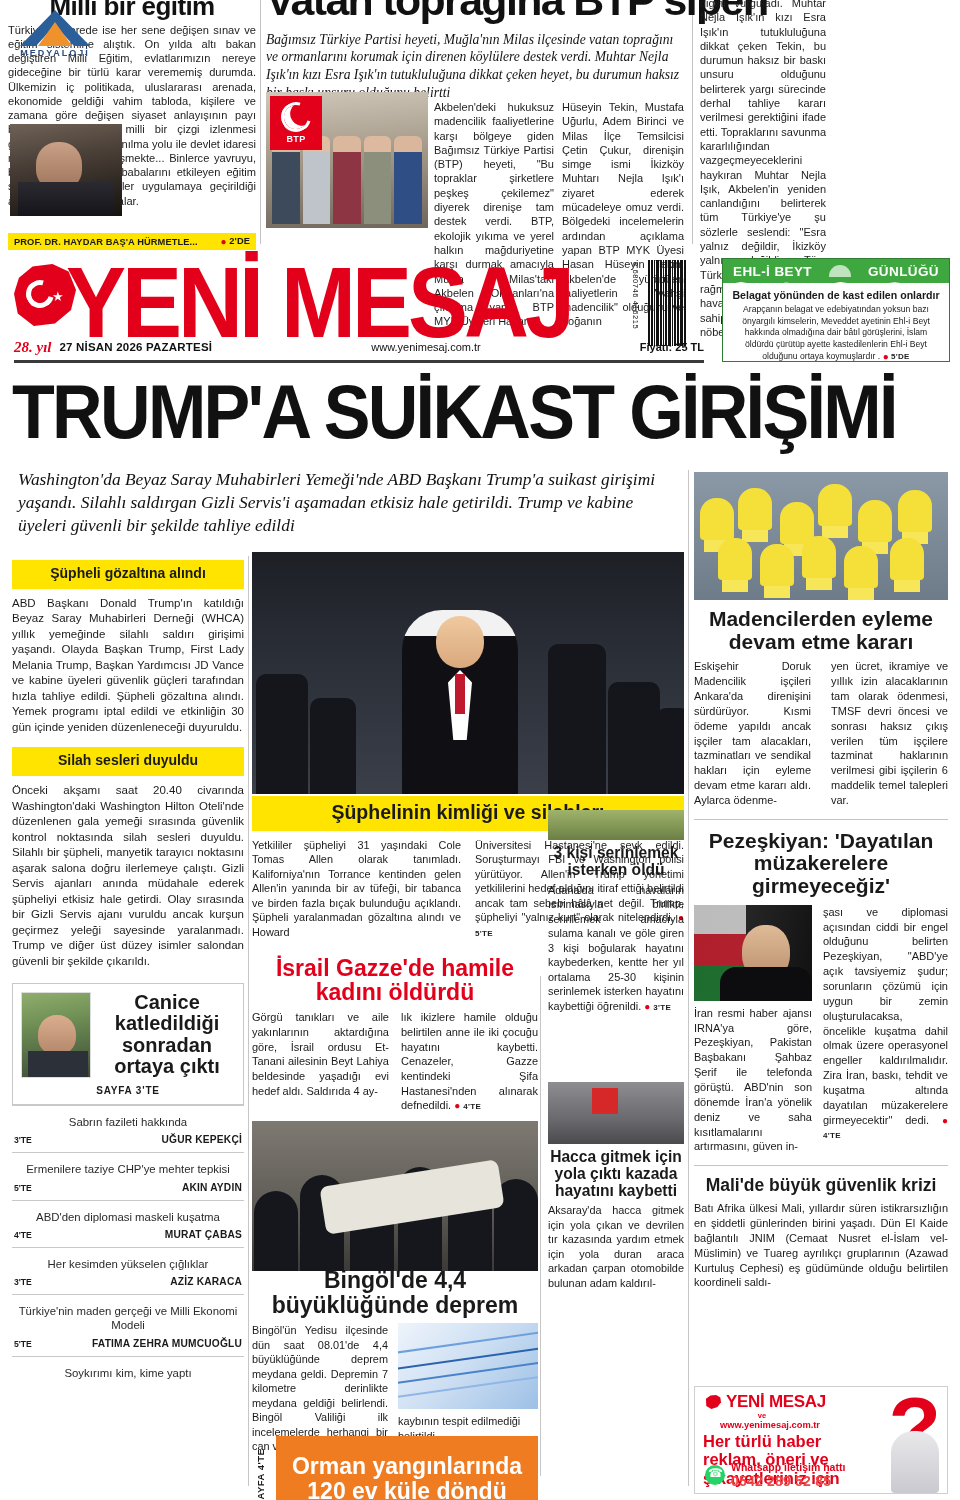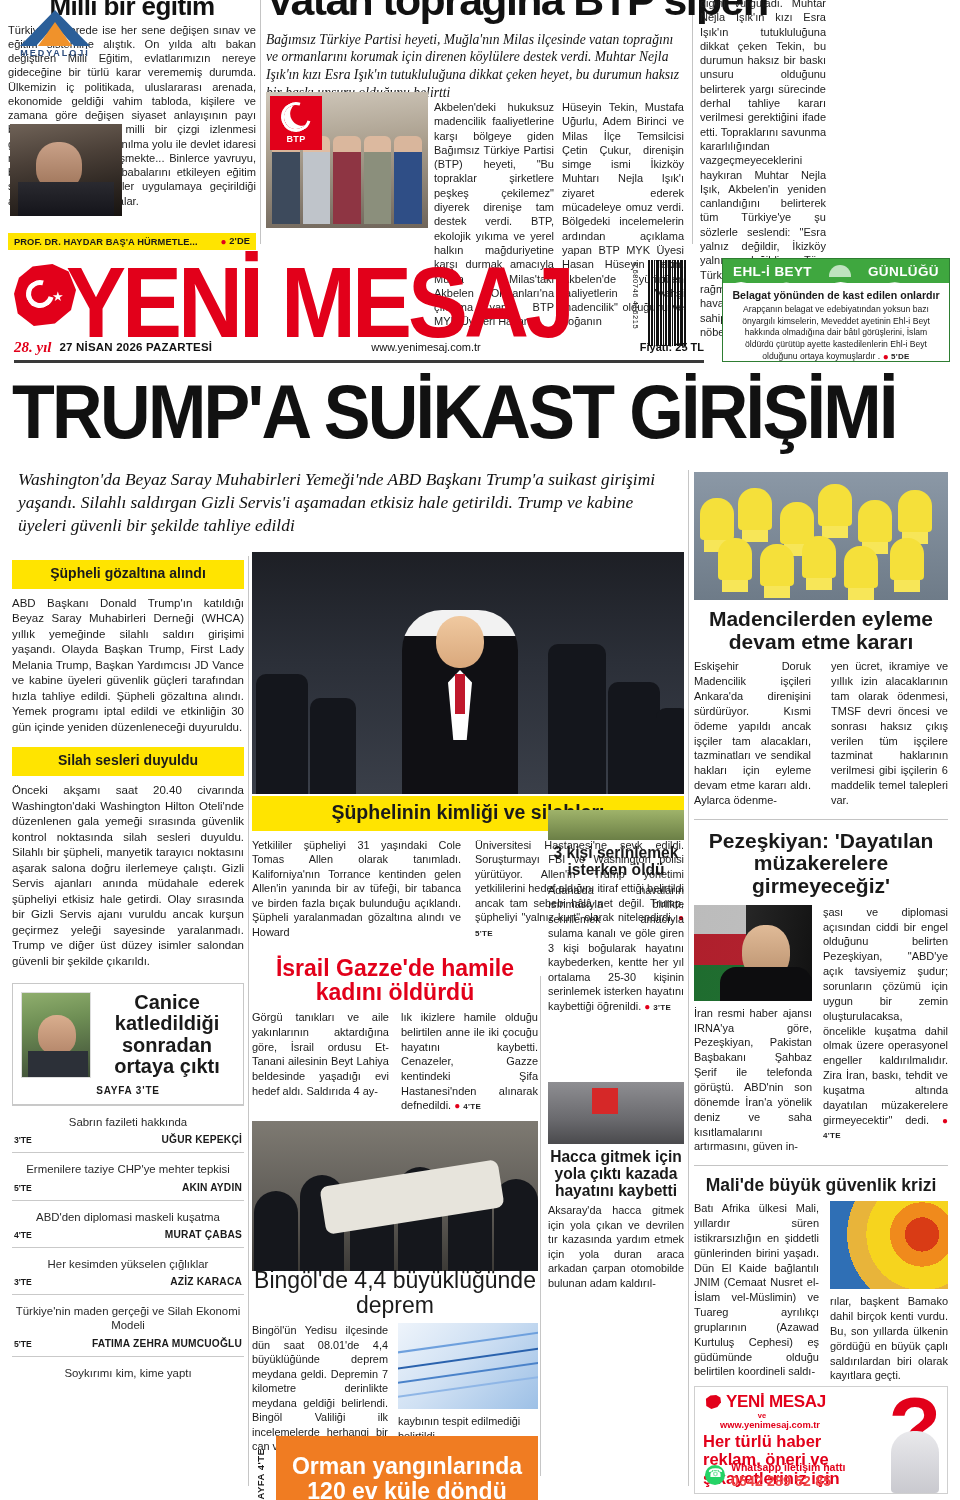--- a/index.html
+++ b/index.html
@@ -252,21 +252,21 @@
     width:136px; height:62px; overflow:hidden;
     background:linear-gradient(180deg,#8e8e92 0%,#6a6a6e 60%,#4a4a4d 100%); position:relative;
   }
   .rcol-in2 .topimg::before{
     content:""; position:absolute; left:44px; top:6px; width:26px; height:26px; background:#d62828;
   }
   .rcol-in2 h3 { font-size:15.6px; font-weight:bold; text-align:center; line-height:1.08; margin-top:5px;}
   .rcol-in2 p { font-size:10.9px; line-height:1.33; text-align:justify; margin-top:4px;}
 
   .sec-bingol { position:absolute; left:0; top:716px; width:286px; }
-  .sec-bingol h2 { font-size:23px; font-weight:normal; text-align:center; line-height:1.07; }
+  .sec-bingol h2 { font-size:23px; font-weight:bold; text-align:center; line-height:1.07; }
   .sec-bingol .wrap { display:flex; gap:10px; margin-top:6px; }
   .sec-bingol .wrap p { flex:1; font-size:10.9px; line-height:1.33; text-align:justify; }
   .sec-bingol .fig { width:140px; flex:none; }
   .sec-bingol .fig .img {
     width:140px; height:86px; background:linear-gradient(135deg,#eef4fb 0%,#cfe0f3 45%,#9dc0e6 100%); position:relative; overflow:hidden;
   }
   .sec-bingol .fig .img::before{
     content:""; position:absolute; left:-10px; top:34px; width:170px; height:2px; background:#2a62ad; transform:rotate(-8deg);
     box-shadow: 0 14px 0 #4a82c9, 0 -16px 0 #6ea0dd, 0 28px 0 #8fb6e6;
   }
@@ -501,21 +501,21 @@
         </div>
       </div>
       <div class="oped">
         <div class="t">Her kesimden yükselen çığlıklar</div>
         <div class="r">
           <span class="pg">3'TE</span>
           <span class="nm">AZİZ KARACA</span>
         </div>
       </div>
       <div class="oped">
-        <div class="t">Türkiye'nin maden gerçeği ve Silah Ekonomi Modeli</div>
+        <div class="t">Türkiye'nin maden gerçeği ve Milli Ekonomi Modeli</div>
         <div class="r">
           <span class="pg">5'TE</span>
           <span class="nm">FATIMA ZEHRA MUMCUOĞLU</span>
         </div>
       </div>
       <div class="oped">
         <div class="t">Soykırımı kim, kime yaptı</div>
       </div>
     </div>
   </div>
@@ -639,24 +639,20 @@
         <span class="dot">●</span>
         <b class="pageref">4'TE</b>
       </p>
     </div>
 
     <div class="sep"></div>
 
     <h2 class="mali">Mali'de büyük güvenlik krizi</h2>
     <div class="maliwrap">
       <div class="txt">Batı Afrika ülkesi Mali, yıllardır süren istikrarsızlığın en şiddetli günlerinden birini yaşadı. Dün El Kaide bağlantılı JNIM (Cemaat Nusret el-İslam vel-Müslimin) ve Tuareg ayrılıkçı gruplarının (Azawad Kurtuluş Cephesi) eş güdümünde olduğu belirtilen koordineli saldı-</div>
-      <div class="figcol">
-        <div class="img"></div>
-        <p>rılar, başkent Bamako dahil birçok kenti vurdu. Bu, son yıllarda ülkenin gördüğü en büyük çaplı saldırılardan biri olarak kayıtlara geçti.</p>
-      </div>
     </div>
   </div>
 
   <div class="adbox">
     <div class="qmark">?</div>
     <div class="person"></div>
     <div class="logorow">
       <span class="mk"></span>
       <span class="nm">YENİ MESAJ</span>
     </div>

